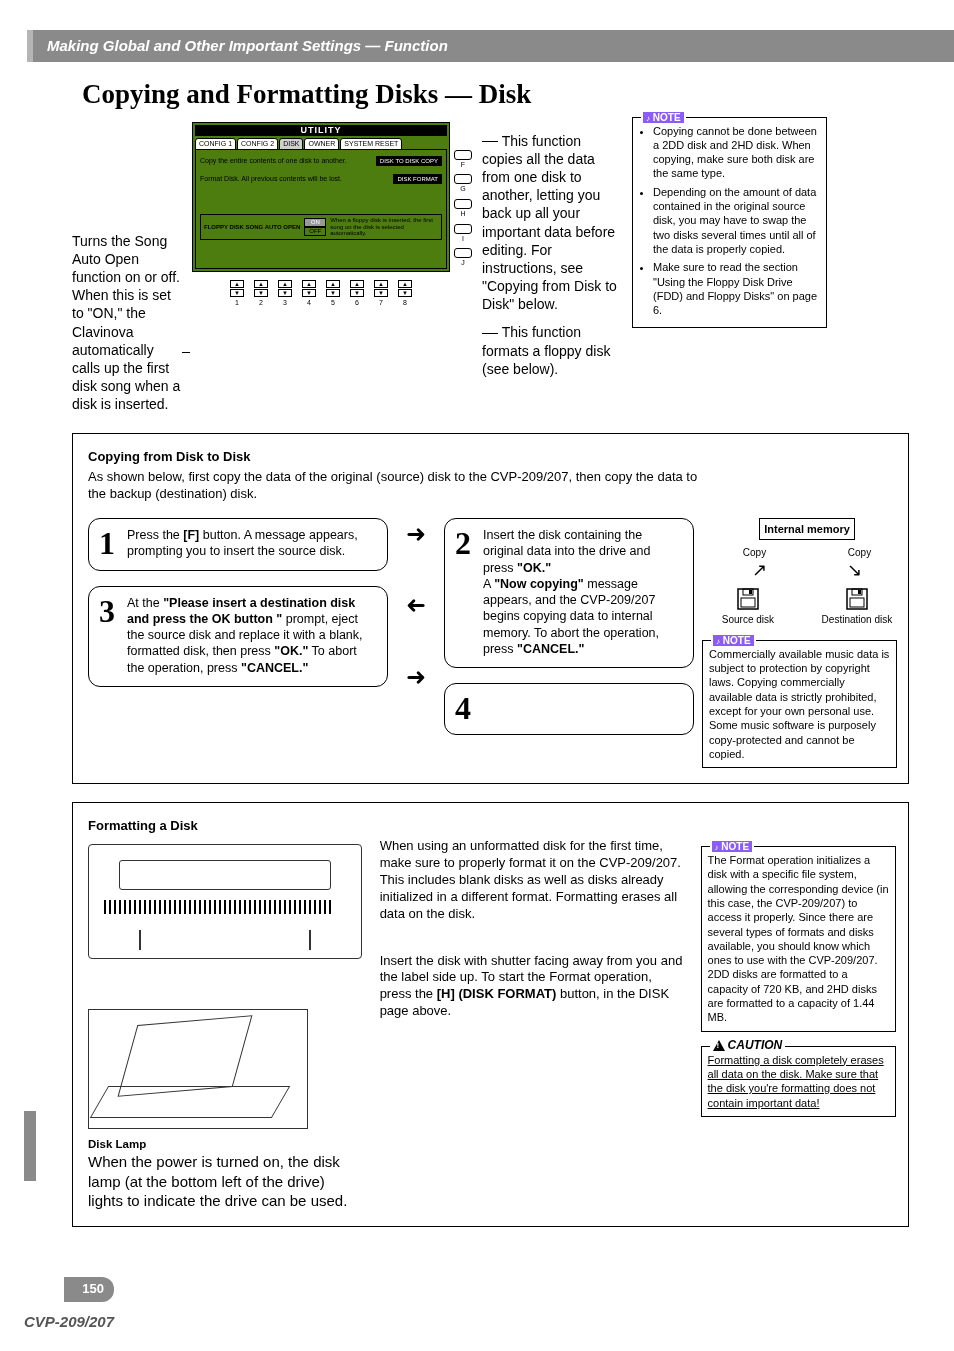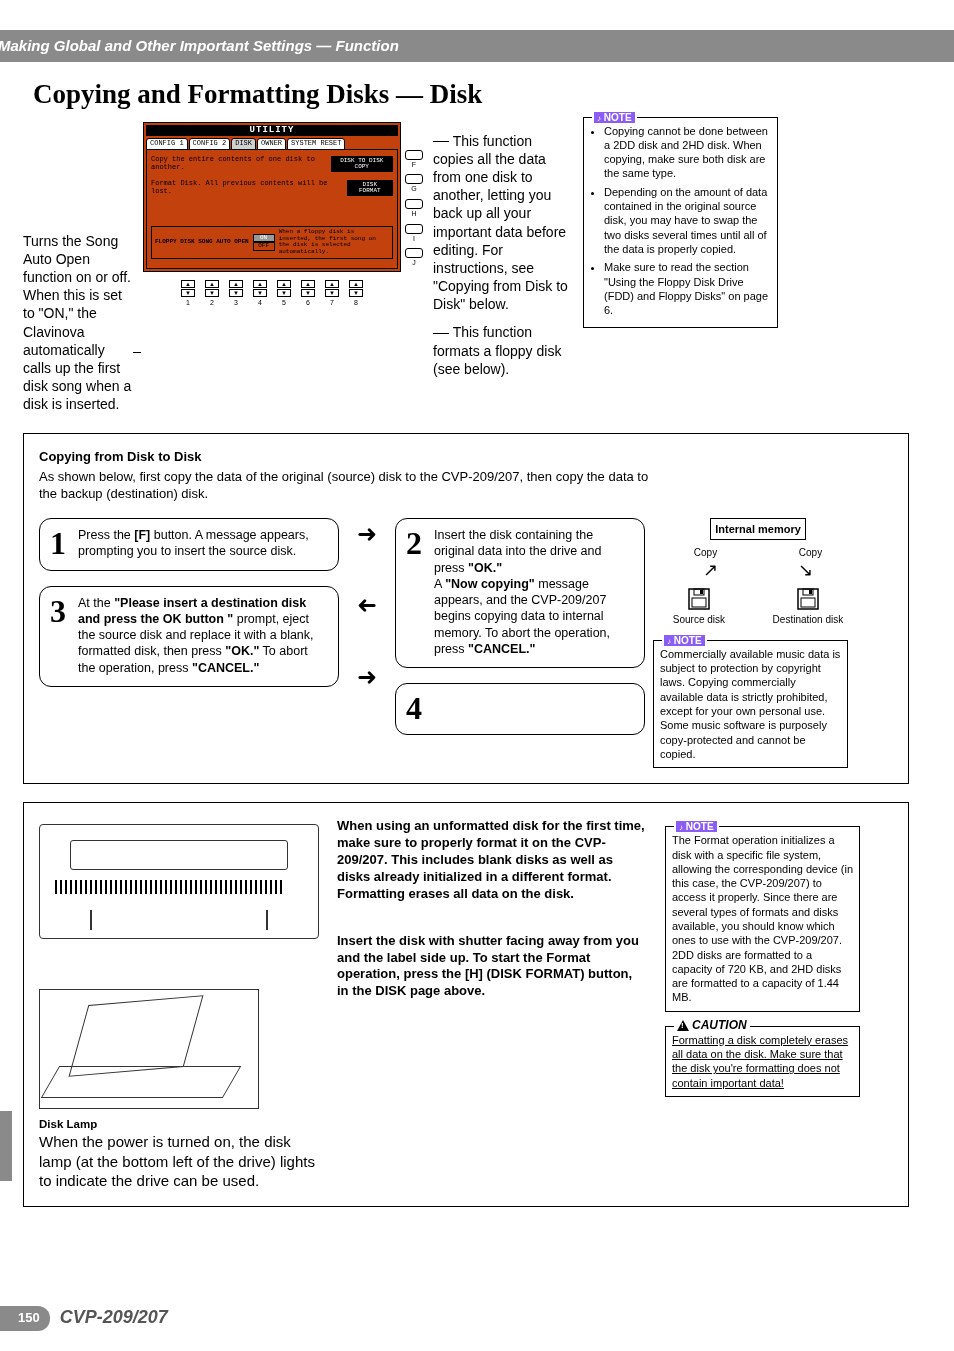--- a/index.html
+++ b/index.html
@@ -6,23 +6,24 @@
   body {
     font-family: Arial, Helvetica, sans-serif;
     background: #fff;
     width: 954px;
     margin: 0 auto;
     color: #000;
     font-size: 12px;
     line-height: 1.3;
   }
   .page {
-    padding: 30px 45px 20px 23px;
+    padding: 30px 45px 20px 48px;
     position: relative;
     min-height: 1351px;
+    margin-left: 24px;
   }
   .header-band {
     background: #8a8a8a;
     color: #fff;
     font-style: italic;
     font-weight: bold;
     font-size: 15px;
     padding: 6px 10px 6px 20px;
     margin: 0 -45px 15px -45px;
     position: relative;
@@ -58,22 +59,21 @@
     width:8px; height:1px; background:#000;
   }
   .utility-block {
     width: 280px;
     font-size: 8px;
     line-height:1.1;
   }
   .utility-frame {
     border: 1px solid #000;
     padding: 2px;
-    background:#c2410c;
-    font-family:Liberation Mono, monospace;
+    background:#4d7c0f;
   }
   .utility-title {
     background: #000;
     color: #fff;
     text-align: center;
     font-weight: bold;
     font-size: 9px;
     padding: 1px 0;
     letter-spacing: 1px;
   }
@@ -315,21 +315,21 @@
     margin:0 10px;
   }
   .copy-labels{display:flex;justify-content:space-around;font-size:10px;margin-top:2px;}
   .format-area{
     display:flex;
     gap:18px;
     align-items:flex-start;
   }
   .format-left{width:280px;}
   .format-mid{width:310px;font-size:13px;}
-  .format-mid p{margin-bottom:30px;font-weight:bold;}
+  .format-mid p{margin-bottom:30px;}
   .format-right{width:200px;}
   .piano-placeholder{
     border:1px solid #333;
     height:115px;
     margin-top:6px;
     margin-bottom:6px;
     position:relative;
     background:
       repeating-linear-gradient(90deg,#000 0 2px,#fff 2px 5px) 15px 55px / 230px 14px no-repeat,
       linear-gradient(#fff,#fff);
@@ -371,35 +371,36 @@
     border:1px solid #333;
     transform:skewX(-30deg);
   }
   .disk-lamp-title{font-weight:bold;font-size:11.5px;}
   .disk-lamp-desc{font-size:15px;}
   .footer{
     position:absolute;
     bottom:20px;
     left:0;
     display:flex;
-    align-items:flex-start;
+    align-items:flex-end;
     gap:10px;
+    flex-direction:column;
   }
   .page-num-badge{
     background:#8a8a8a;
     color:#fff;
     font-weight:bold;
     padding:4px 10px 4px 18px;
     border-radius:0 12px 12px 0;
     font-size:13px;
   }
   .footer-model{
     font-style:italic;
     font-weight:bold;
-    font-size:18px;
+    font-size:15px;
     color:#555;
   }
   .side-tab{
     position:absolute;
     left:0;
     bottom:170px;
     width:12px;
     height:70px;
     background:#8a8a8a;
   }
@@ -594,20 +595,21 @@
 
         <div class="note-box" style="margin-top:14px;text-align:left;">
           <div class="note-label"><span class="note-label-inner"><span class="music">♪</span> <span>NOTE</span></span></div>
           <div>Commercially available music data is subject to protection by copyright laws. Copying commercially available data is strictly prohibited, except for your own personal use. Some music software is purposely copy-protected and cannot be copied.</div>
         </div>
       </div>
     </div>
   </div>
 
   <div class="big-box">
+    <div class="section-subtitle">Formatting a Disk</div>
     <div class="format-area">
       <div class="format-left">
         <div class="piano-placeholder"></div>
         <div class="drive-placeholder"></div>
         <div class="disk-lamp-title">Disk Lamp</div>
         <div class="disk-lamp-desc">When the power is turned on, the disk lamp (at the bottom left of the drive) lights to indicate the drive can be used.</div>
       </div>
       <div class="format-mid">
         <p>When using an unformatted disk for the first time, make sure to properly format it on the CVP-209/207. This includes blank disks as well as disks already initialized in a different format. Formatting erases all data on the disk.</p>
         <p><span>Insert the disk with shutter facing away from you and the label side up. To start the Format operation, press the </span><b>[H] (DISK FORMAT)</b><span> button, in the DISK page above.</span></p>

